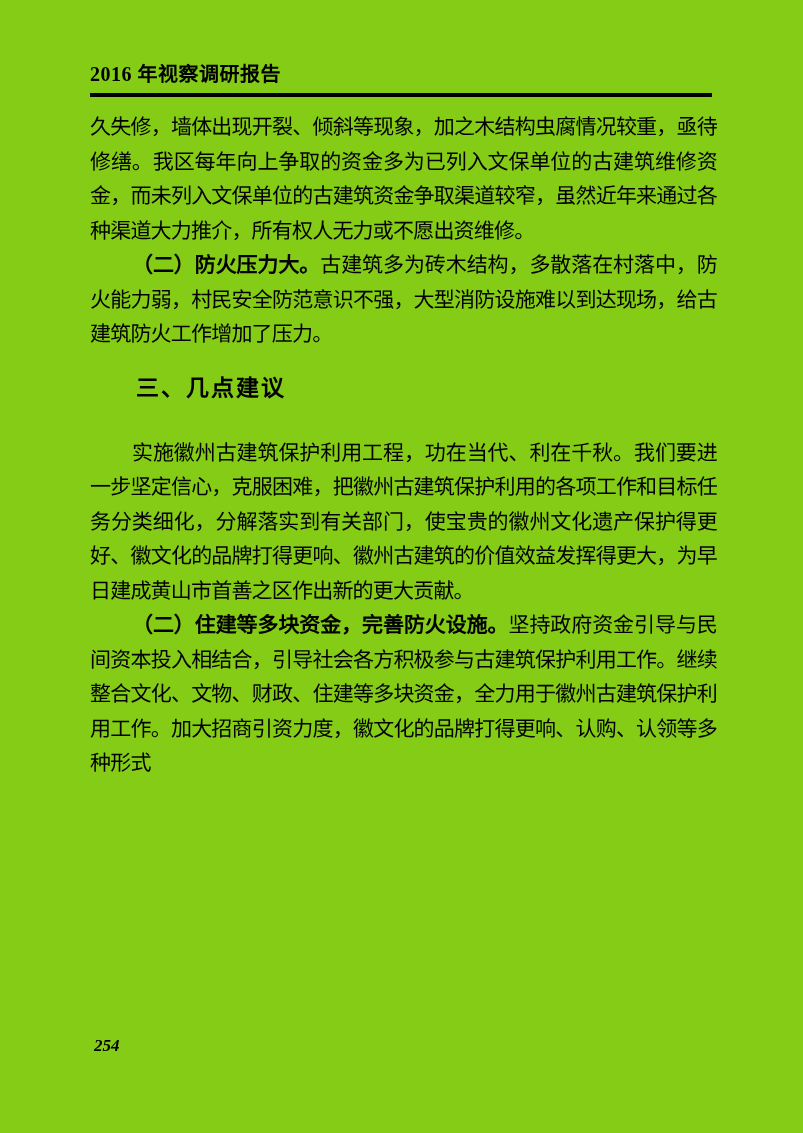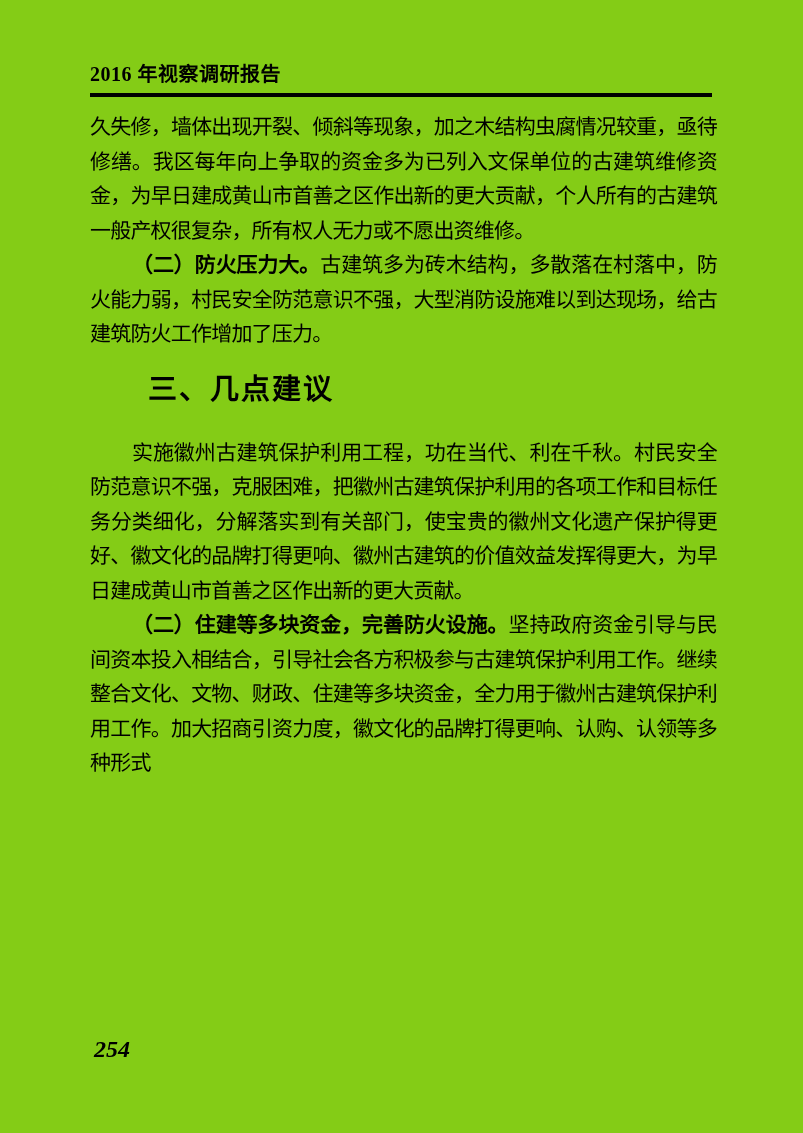--- a/index.html
+++ b/index.html
@@ -54,60 +54,60 @@
     text-indent: 2em;
   }
   .para.no-indent {
     text-indent: 0;
   }
   .para-lead {
     font-weight: 700;
   }
   .section-heading {
     margin: 23px 0 33px 0;
-    font-size: 29px;
+    font-size: 23px;
     font-weight: 700;
     line-height: 28px;
     text-indent: 2em;
     letter-spacing: 2px;
   }
   
   .page-footer {
     position: absolute;
     left: 94px;
     top: 1036px;
   }
   .page-number {
     font-family: "Liberation Serif", "DejaVu Serif", serif;
     font-style: italic;
     font-weight: 700;
-    font-size: 24px;
+    font-size: 17px;
     color: #000000;
   }
 </style>
 </head>
 <body>
 
 <div class="page">
 
   <div class="page-header">
     <div class="header-title">2016 年视察调研报告</div>
     <div class="header-rule"></div>
   </div>
 
   <div class="document-body">
 
-    <p class="para no-indent"><span>久失修，墙体出现开裂、倾斜等现象，加之木结构虫腐情况较重，亟待修缮。我区每年向上争取的资金多为已列入文保单位的古建筑维修资金，为早日建成黄山市首善之区作出新的更大贡献，个人所有的古建筑一般产权很复杂，所有权人无力或不愿出资维修。</span></p>
+    <p class="para no-indent"><span>久失修，墙体出现开裂、倾斜等现象，加之木结构虫腐情况较重，亟待修缮。我区每年向上争取的资金多为已列入文保单位的古建筑维修资金，而未列入文保单位的古建筑资金争取渠道较窄，虽然近年来通过各种渠道大力推介，所有权人无力或不愿出资维修。</span></p>
 
     <p class="para"><span class="para-lead">（二）防火压力大。</span><span>古建筑多为砖木结构，多散落在村落中，防火能力弱，村民安全防范意识不强，大型消防设施难以到达现场，给古建筑防火工作增加了压力。</span></p>
 
 
     <h2 class="section-heading">三、几点建议</h2>
 
-    <p class="para"><span>实施徽州古建筑保护利用工程，功在当代、利在千秋。村民安全防范意识不强，克服困难，把徽州古建筑保护利用的各项工作和目标任务分类细化，分解落实到有关部门，使宝贵的徽州文化遗产保护得更好、徽文化的品牌打得更响、徽州古建筑的价值效益发挥得更大，为早日建成黄山市首善之区作出新的更大贡献。</span></p>
+    <p class="para"><span>实施徽州古建筑保护利用工程，功在当代、利在千秋。我们要进一步坚定信心，克服困难，把徽州古建筑保护利用的各项工作和目标任务分类细化，分解落实到有关部门，使宝贵的徽州文化遗产保护得更好、徽文化的品牌打得更响、徽州古建筑的价值效益发挥得更大，为早日建成黄山市首善之区作出新的更大贡献。</span></p>
 
 
     <p class="para"><span class="para-lead">（二）住建等多块资金，完善防火设施。</span><span>坚持政府资金引导与民间资本投入相结合，引导社会各方积极参与古建筑保护利用工作。继续整合文化、文物、财政、住建等多块资金，全力用于徽州古建筑保护利用工作。加大招商引资力度，徽文化的品牌打得更响、认购、认领等多种形式</span></p>
 
   </div>
 
   <div class="page-footer">
     <span class="page-number">254</span>
   </div>
 

